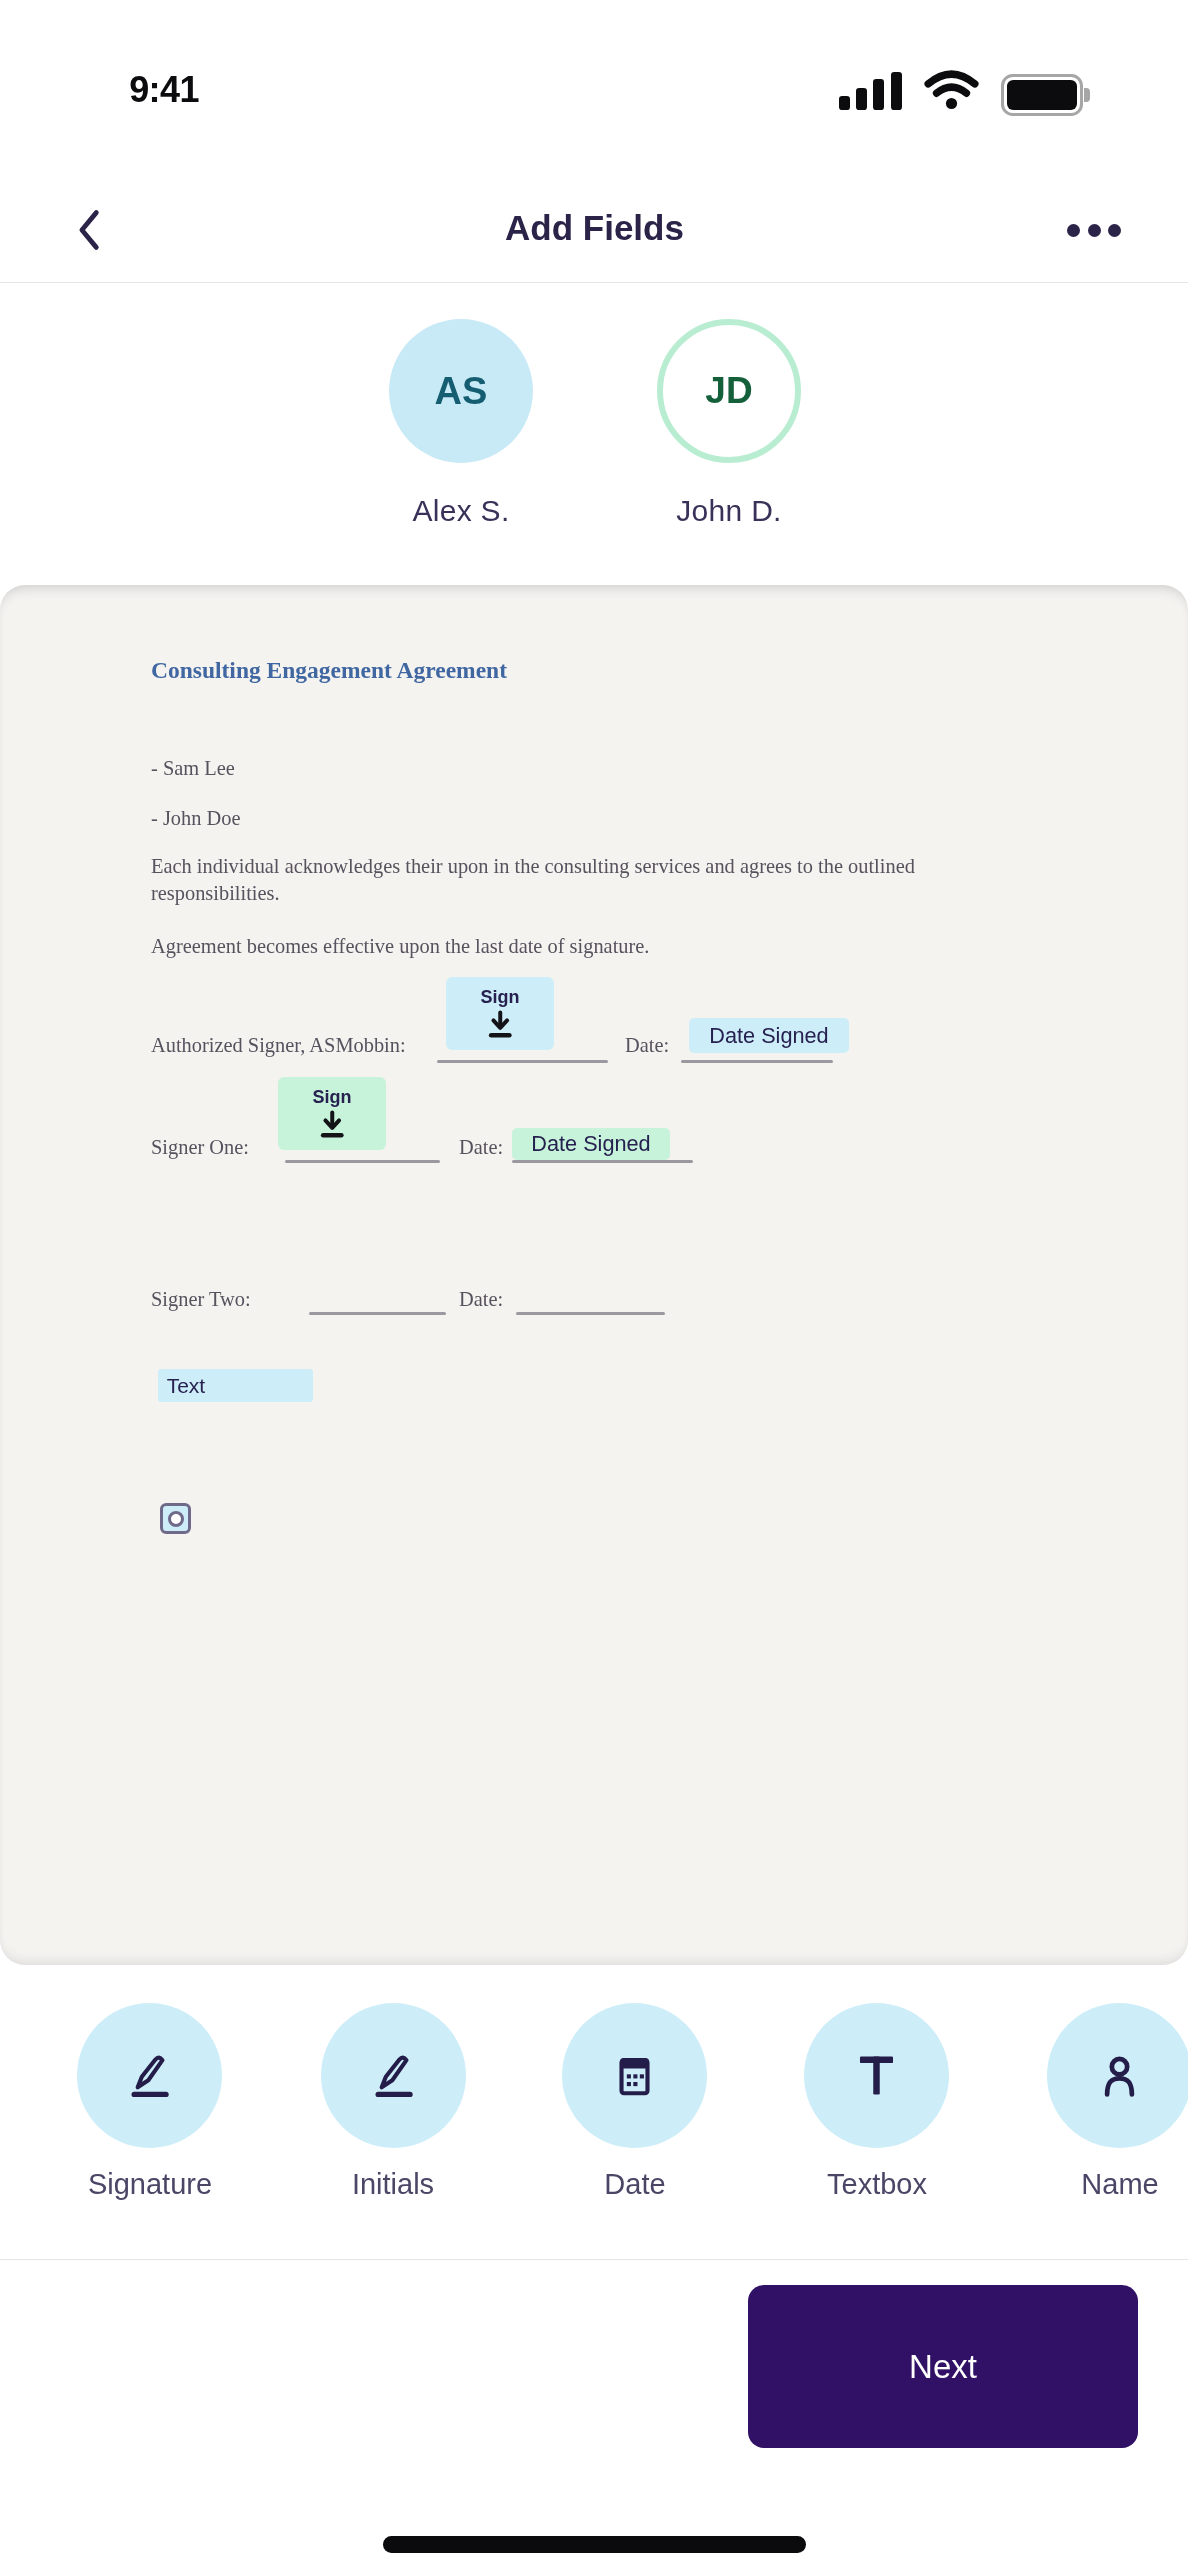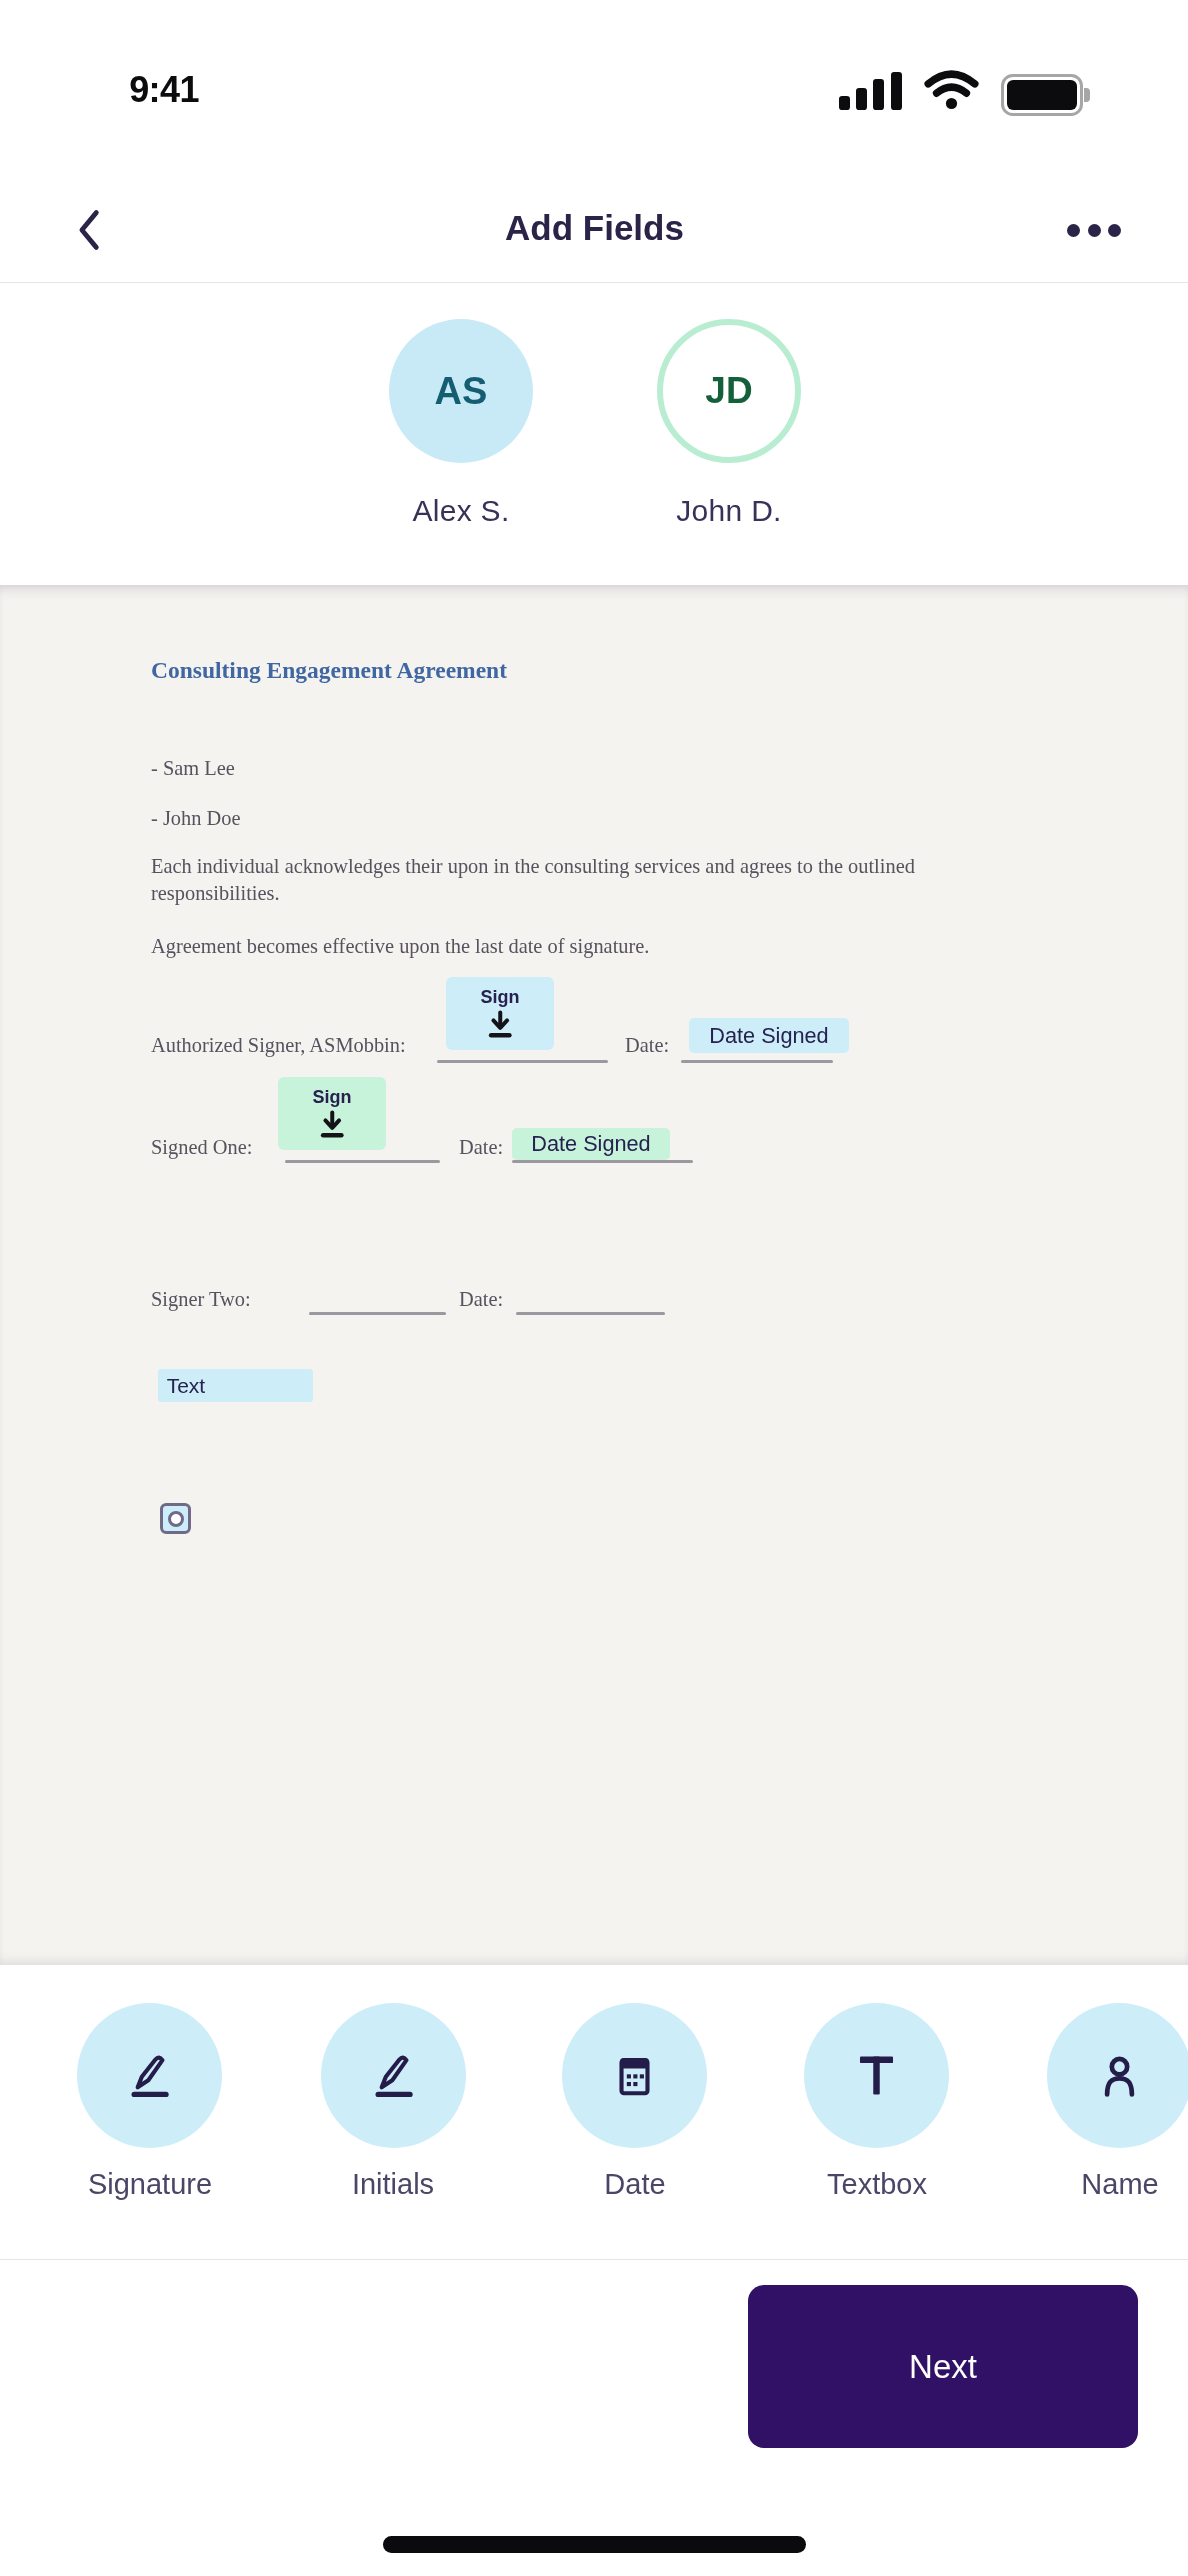--- a/index.html
+++ b/index.html
@@ -29,21 +29,21 @@
 
   
   .avatar{width:144px;height:144px;border-radius:50%;display:flex;align-items:center;justify-content:center;
           font-weight:bold;box-sizing:border-box;cursor:pointer;}
   .av-as{left:389px;top:319px;background:var(--avatarBlue);color:var(--teal);font-size:38px;}
   .av-jd{left:657px;top:319px;background:#fff;border:6.2px solid var(--jdRing);color:var(--jdGreen);font-size:37px;}
   .avname{top:494px;width:248px;text-align:center;font-size:30px;color:var(--label);letter-spacing:0.3px;}
 
   
   .doc{left:0;top:585px;width:1188px;height:1380px;background:var(--docBg);
-       box-shadow:inset 0 10px 12.4px -8.7px rgba(40,40,60,.22), inset 0 -10px 12.4px -8.7px rgba(40,40,60,.14);}
+       box-shadow:inset 0 10px 12.4px -8.7px rgba(40,40,60,.22), inset 0 -10px 12.4px -8.7px rgba(40,40,60,.14);border-radius:25px;}
   .serif{font-family:"Liberation Serif",serif;color:var(--docText);}
   .dtitle{left:151px;top:657px;font-size:23.5px;font-weight:bold;color:var(--docHead);font-family:"Liberation Serif",serif;}
   .dp{font-size:20.4px;line-height:1.34;}
   .sigline{height:3.1px;background:var(--line);border-radius:1.9px;}
   .sign-badge{width:108px;height:73px;border-radius:6.2px;display:flex;flex-direction:column;
               align-items:center;justify-content:center;gap:1.2px;cursor:pointer;}
   .sign-badge .slabel{font-size:18px;font-weight:bold;color:var(--badgeText);font-family:"Liberation Sans",sans-serif;}
   .date-badge{border-radius:5px;display:flex;align-items:center;justify-content:center;
               font-size:21.7px;color:var(--badgeText);cursor:pointer;}
   .bgblue{background:var(--badgeBlue);}
@@ -129,21 +129,21 @@
     <div class="abs sign-badge bgblue" style="left:446px;top:392px;">
       <span class="slabel">Sign</span>
       <svg width="28.5" height="30" viewBox="0 0 50 52">
         <path d="M25 4 L25 28" stroke="#141418" stroke-width="7" stroke-linecap="round"></path>
         <path d="M13 18 L25 31 L37 18" fill="none" stroke="#141418" stroke-width="7" stroke-linecap="round" stroke-linejoin="round"></path>
         <path d="M9 44 L41 44" stroke="#141418" stroke-width="8" stroke-linecap="round"></path>
       </svg>
     </div>
     <div class="abs date-badge bgblue" style="left:689px;top:433px;width:160px;height:35px;">Date Signed</div>
 
-    <div class="abs serif dp" style="left:151px;top:549px;">Signed One:</div>
+    <div class="abs serif dp" style="left:151px;top:549px;">Signer One:</div>
     <div class="abs sigline" style="left:285px;top:575px;width:155px;"></div>
     <div class="abs serif dp" style="left:459px;top:549px;">Date:</div>
     <div class="abs sigline" style="left:512px;top:575px;width:181px;"></div>
     <div class="abs sign-badge bggreen" style="left:278px;top:492px;">
       <span class="slabel">Sign</span>
       <svg width="28.5" height="30" viewBox="0 0 50 52">
         <path d="M25 4 L25 28" stroke="#141418" stroke-width="7" stroke-linecap="round"></path>
         <path d="M13 18 L25 31 L37 18" fill="none" stroke="#141418" stroke-width="7" stroke-linecap="round" stroke-linejoin="round"></path>
         <path d="M9 44 L41 44" stroke="#141418" stroke-width="8" stroke-linecap="round"></path>
       </svg>

